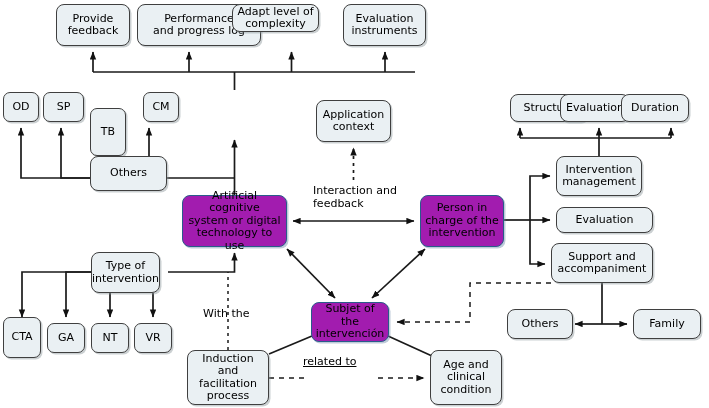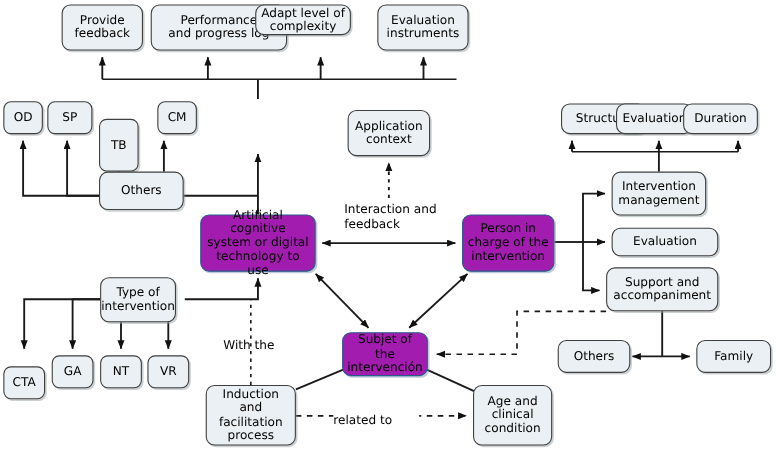--- a/index.html
+++ b/index.html
@@ -272,21 +272,21 @@
     </div>
 
   <div class="node" style="left:507px;top:309px;width:66px;height:30px">
       <span>Others</span>
     </div>
 
   <div class="node" style="left:633px;top:309px;width:68px;height:30px">
       <span>Family</span>
     </div>
 
-  <div class="node small" style="left:3px;top:333px;width:38px;height:30px">
+  <div class="node small" style="left:3px;top:317px;width:38px;height:41px">
       <span>CTA</span>
     </div>
 
   <div class="node small" style="left:47px;top:323px;width:38px;height:30px">
       <span>GA</span>
     </div>
 
   <div class="node small" style="left:91px;top:323px;width:38px;height:30px">
       <span>NT</span>
     </div>
@@ -300,15 +300,15 @@
     </div>
 
   <div class="node" style="left:430px;top:350px;width:72px;height:55px">
       <span>Age and<br>clinical<br>condition</span>
     </div>
 
   <div class="edge-label two-line" style="left:313px;top:185px;width:88px;"><span>Interaction and<br>feedback</span></div>
 
   <div class="edge-label" style="left:203px;top:308px;width:60px;"><span>With the</span></div>
 
-  <div class="edge-label" style="left:303px;top:376px;width:78px;background:#ffffff;"><span>related to</span></div>
+  <div class="edge-label" style="left:303px;top:356px;width:78px;background:#ffffff;text-decoration:underline;"><span>related to</span></div>
 
 </div>
 
 </body></html>

